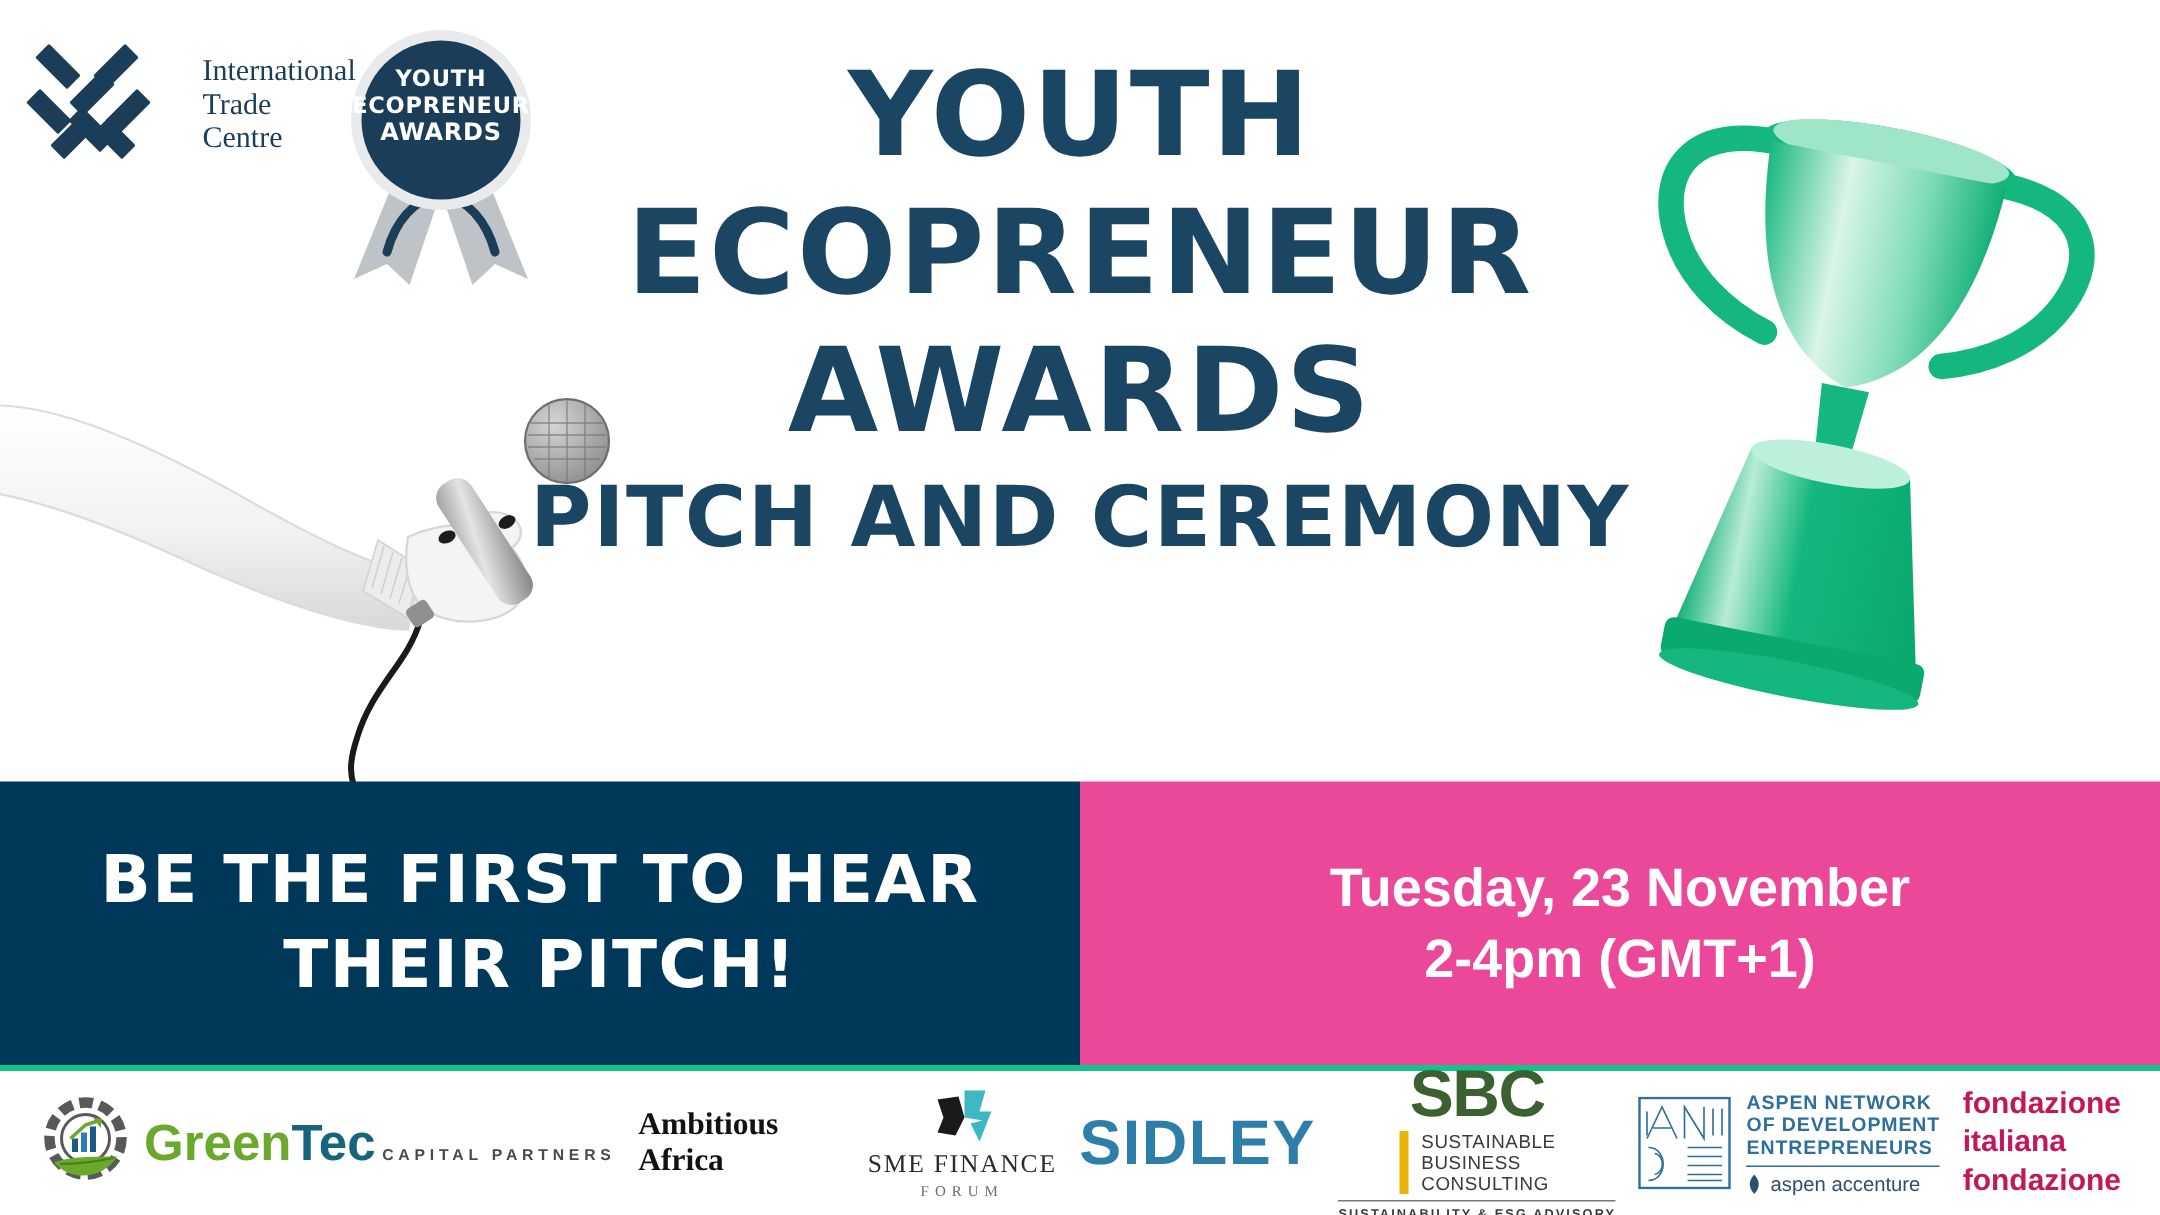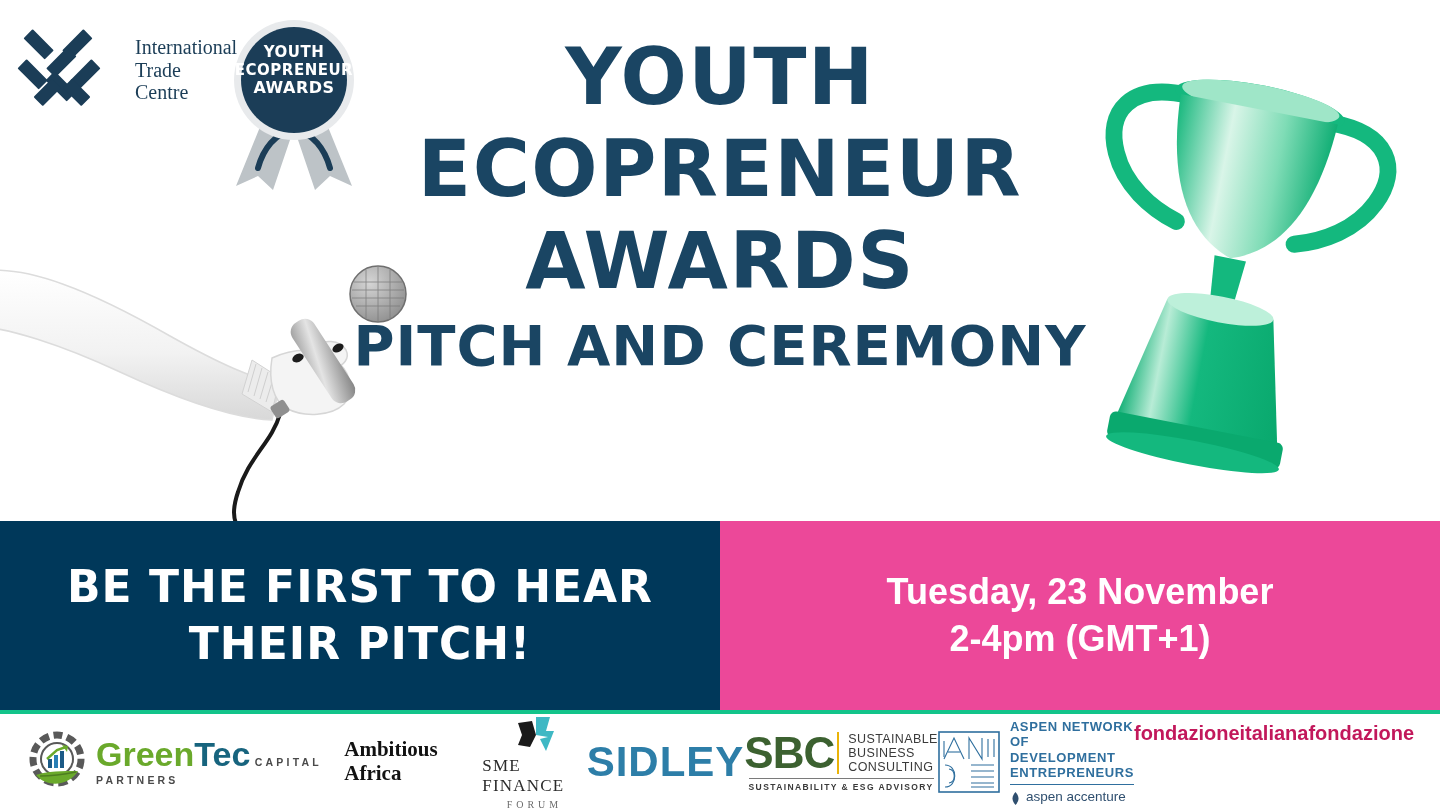--- a/index.html
+++ b/index.html
@@ -88,40 +88,40 @@
     color:#2d7ea8;letter-spacing:1px;}
 
   
   .smeff{flex-direction:column;gap:3px;}
   .smeff .sme-mark{width:56px;height:38px;}
   .smeff .sme-n1{font-family:"Liberation Serif", serif;color:#2b2b2b;font-size:17px;letter-spacing:1.2px;}
   .smeff .sme-n2{font-family:"Liberation Serif", serif;color:#6c6c6c;font-size:10px;letter-spacing:4px;}
 
   
   .sbc{flex-direction:column;align-items:center;}
-  .sbc-row{display:flex;align-items:center;gap:3px;}
+  .sbc-row{display:flex;align-items:center;gap:3px;flex-direction:column;}
   .sbc-big{font-family:"Liberation Sans",sans-serif;font-weight:700;font-size:44px;
     color:#3c6130;letter-spacing:-1px;line-height:.92;}
-  .sbc-stack{border-left:2px solid #eab308;padding-left:9px;line-height:1.12;}
+  .sbc-stack{border-left:6px solid #eab308;padding-left:9px;line-height:1.12;}
   .sbc-stack div{font-family:"Liberation Sans",sans-serif;font-size:12.5px;color:#3a3a3a;letter-spacing:.4px;}
   .sbc-tag{font-family:"Liberation Sans",sans-serif;font-weight:700;font-size:8.5px;
     letter-spacing:1.4px;color:#3a3a3a;border-top:1px solid #7a7a7a;margin-top:4px;padding-top:3px;}
 
   
   .ande{gap:10px;}
   .ande-mark{width:62px;height:62px;flex:0 0 62px;}
   .ande-words{line-height:1.18;}
   .ande-words .aw{font-family:"Liberation Sans",sans-serif;font-weight:700;font-size:13px;
     color:#2f6f9e;letter-spacing:.6px;}
   .ande-inst{display:flex;align-items:center;gap:5px;border-top:1px solid #2f6f9e;margin-top:4px;padding-top:4px;}
   .ande-inst .leaf{width:11px;height:13px;}
   .ande-inst .it{font-family:"Liberation Sans",sans-serif;font-size:13.5px;color:#2f4f6f;}
 
   
-  .accenture{flex-direction:row;align-items:flex-start;}
+  .accenture{flex-direction:column;align-items:flex-start;}
   .accenture div{font-family:"Liberation Sans",sans-serif;font-weight:700;font-size:20px;
     color:#c2185b;line-height:1.28;}
 </style>
 </head>
 <body>
 
 <div class="poster">
 
   <div class="itc-logo">
     <span class="itc-mark">

